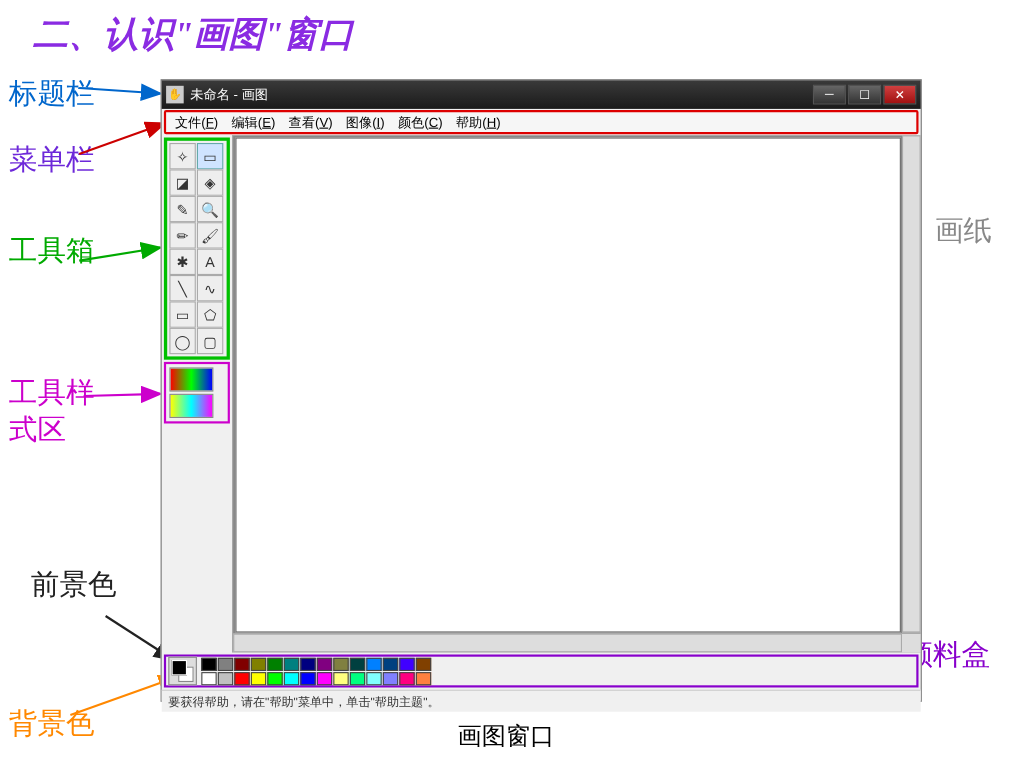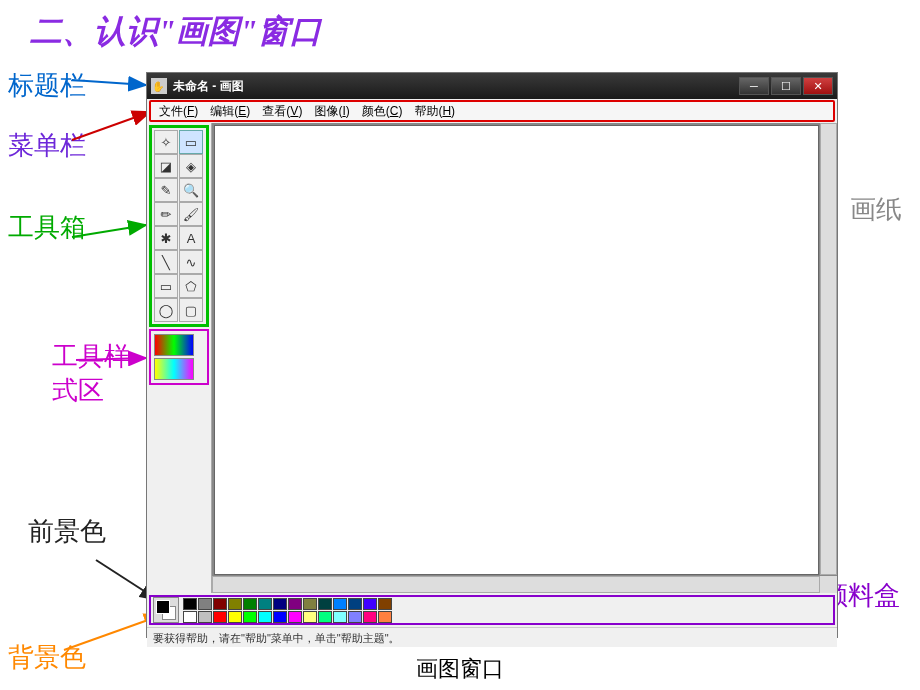--- a/index.html
+++ b/index.html
@@ -20,21 +20,21 @@
     font-family: "KaiTi", "STKaiti", serif;
   }
   .label {
     position: absolute;
     font-size: 26px;
     font-family: "SimSun", serif;
   }
   .lbl-titlebar { top: 68px; left: 8px; color: #0066cc; }
   .lbl-menubar { top: 128px; left: 8px; color: #6d28d9; }
   .lbl-toolbox { top: 210px; left: 8px; color: #00aa00; }
-  .lbl-toolstyle { top: 340px; left: 8px; color: #cc00cc; line-height: 1.3; margin-left: 44px; }
+  .lbl-toolstyle { top: 340px; left: 8px; color: #cc00cc; line-height: 1.3; }
   .lbl-fg { top: 514px; left: 28px; color: #222; }
   .lbl-bg { top: 640px; left: 8px; color: #ff8800; }
   .lbl-palette { top: 578px; right: 20px; color: #8800cc; }
   .lbl-canvas-paper { top: 192px; right: 18px; color: #888; writing-mode: horizontal-tb; }
   .caption { position: absolute; bottom: 6px; left: 50%; transform: translateX(-50%); font-size: 22px; font-family: "SimSun", serif; color: #000000; }
 
   
   svg.connector { position: absolute; pointer-events: none; }
 
   
@@ -47,21 +47,21 @@
   }
   .titlebar {
     height: 26px;
     background: linear-gradient(#3a3a3a, #1a1a1a);
     color: #fff;
     display: flex; align-items: center;
     padding: 0 4px;
     font-size: 12px;
   }
   .titlebar .appicon { width: 16px; height: 16px; background: #ccc; margin-right: 6px; display:flex;align-items:center;justify-content:center;font-size:10px;}
-  .titlebar .title-text { flex: 1; font-weight: bold; }
+  .titlebar .title-text { flex: 1; }
   .win-btns { display: flex; gap: 2px; }
   .win-btn { width: 30px; height: 18px; border: 1px solid #555; display:flex;align-items:center;justify-content:center; font-size:11px; color:#fff;}
   .win-btn.min { background: linear-gradient(#666,#333); }
   .win-btn.max { background: linear-gradient(#666,#333); }
   .win-btn.close { background: linear-gradient(#d04040,#a01010); }
 
   .menubar {
     height: 22px;
     background: #f6f6f6;
     border: 2px solid #d00;

